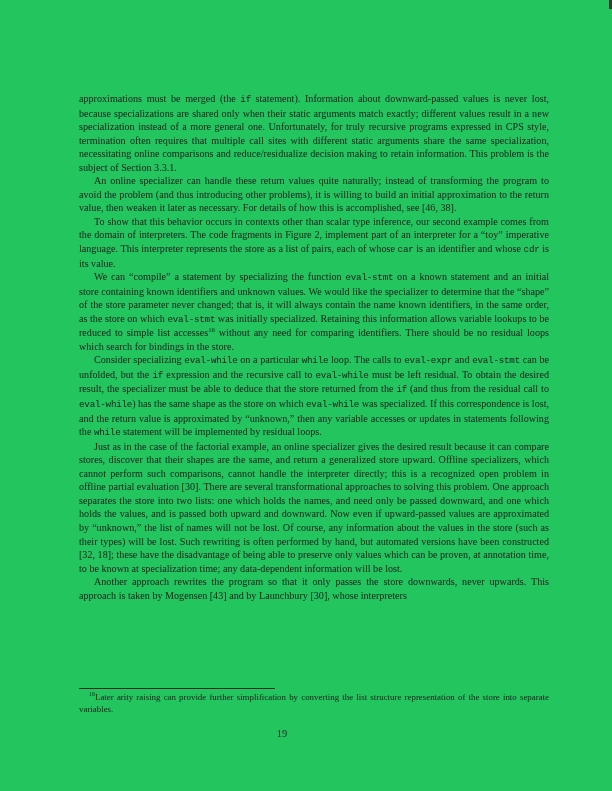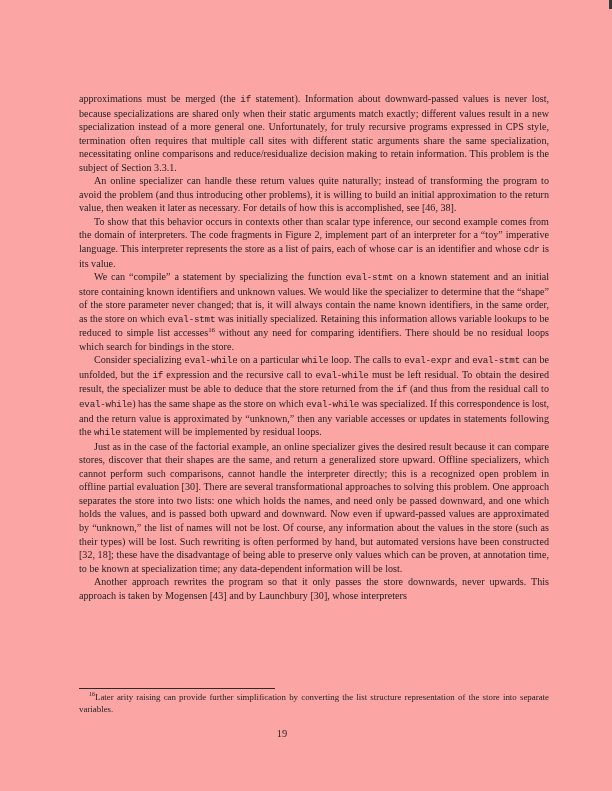--- a/index.html
+++ b/index.html
@@ -1,21 +1,21 @@
 <!DOCTYPE html>
 <html><head>
 <meta charset="utf-8">
 <style>
   html, body { margin: 0; padding: 0; background: #e8e8e8; }
   .page {
     position: relative;
     width: 612px;
     height: 791px;
     margin: 0 auto;
-    background: #fca5a5;
+    background: #22c55e;
     font-family: "Liberation Serif", serif;
     color: #1e1e1e;
     overflow: hidden;
   }
   .corner-mark {
     position: absolute;
     top: 0;
     right: 0;
     width: 3px;
     height: 9px;

